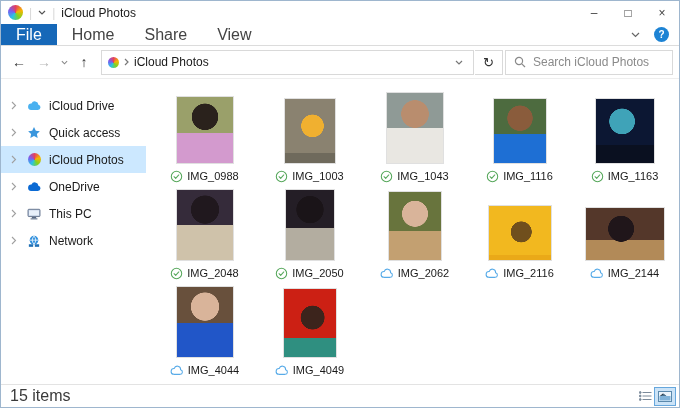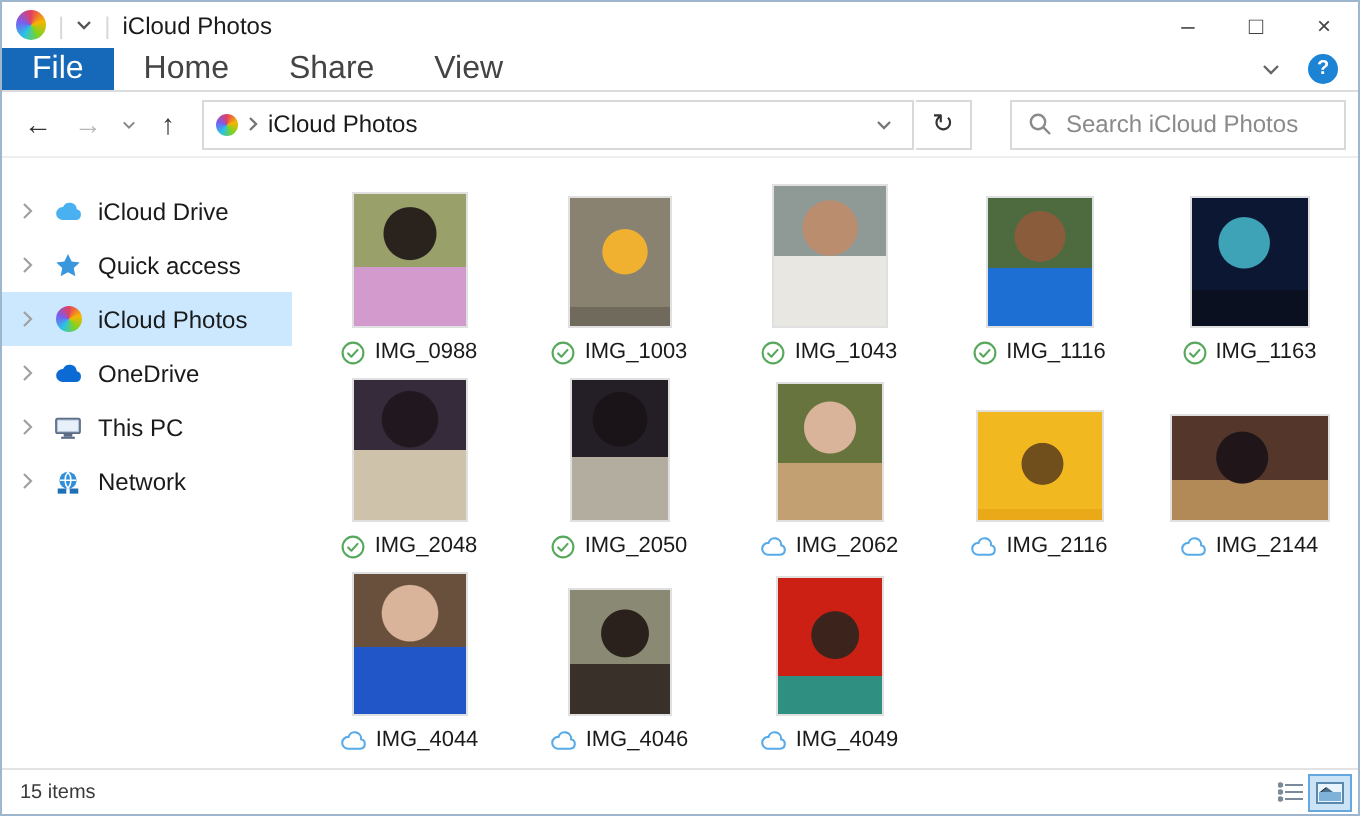--- a/index.html
+++ b/index.html
@@ -33,40 +33,40 @@
     border-bottom:1px solid #eee; flex:0 0 auto; }
   .nav-btn { width:24px; height:24px; display:flex; align-items:center; justify-content:center;
     font-size:14px; color:#333; }
   .nav-btn.disabled { color:#b8b8b8; }
   .nav-btn.small { width:14px; }
   .box { border:1px solid #d9d9d9; height:25px; background:#fff; display:flex; align-items:center; }
   .address-box { flex:1; padding:0 6px; gap:5px; margin-left:4px; }
   .addr-text { color:#1a1a1a; }
   .addr-caret { margin-left:auto; padding:0 4px; }
   .refresh-btn { width:28px; justify-content:center; font-size:13px; color:#333; border-left:none; }
-  .search-box { width:168px; margin-left:18px; padding:0 8px; gap:7px; color:#767676; }
+  .search-box { width:168px; margin-left:1px; padding:0 8px; gap:7px; color:#767676; }
   .search-box input { border:none; outline:none; width:100%; font-size:12px;
     font-family:"Liberation Sans","DejaVu Sans",sans-serif; color:#333; }
   .search-box input::placeholder { color:#8a8a8a; }
   
   .main { flex:1; display:flex; min-height:0; }
   .sidebar { width:145px; flex:0 0 auto; padding-top:13px; }
   .side-item { height:27px; display:flex; align-items:center; gap:7px; padding-left:10px; font-size:12px; color:#1a1a1a; }
   .side-item .chev { color:#a8a8a8; width:8px; display:flex; }
   .side-item.selected { background:#cce8ff; }
   .side-icon { width:16px; display:flex; justify-content:center; }
   
   .content { flex:1; padding:8px 0 0 6px; overflow:hidden; }
   .grid { display:grid; grid-template-columns:repeat(5,105px); grid-auto-rows:97px; }
   .cell { display:flex; flex-direction:column; align-items:center; justify-content:flex-end; }
   .thumb { margin-bottom:5px; box-shadow:0 0 0 1px rgba(0,0,0,.12); }
   .caption { display:flex; align-items:center; gap:4px; height:16px; font-size:11px; color:#1a1a1a; white-space:nowrap; }
   
   .statusbar { height:23px; border-top:1px solid #e3e3e3; display:flex; align-items:center;
-    padding:0 4px 0 9px; font-size:10px; color:#3a3a3a; flex:0 0 auto; }
+    padding:0 4px 0 9px; font-size:16px; color:#3a3a3a; flex:0 0 auto; }
   .view-toggles { margin-left:auto; display:flex; }
   .view-btn { width:20px; height:17px; display:flex; align-items:center; justify-content:center; }
   .view-btn.selected { background:#cbe3f7; outline:1px solid #66a7dd; }
 </style>
 </head>
 <body>
 
 <div class="titlebar">
   <span class="pinwheel pw16"></span>
   <span class="tb-sep">|</span>
@@ -345,31 +345,20 @@
           <div class="caption">
             <span style="display: flex;">
               <svg width="14" height="11" viewBox="0 0 20 15">
                 <path d="M5.5 13h9a3.4 3.4 0 0 0 .6-6.7A4.6 4.6 0 0 0 6.1 4.6 4 4 0 0 0 5.5 13z" fill="#fff" stroke="#58abe8" stroke-width="1.5"></path>
               </svg>
             </span>
             <span>IMG_4044</span>
           </div>
         </div>
         <div class="cell">
-          <div class="thumb" style="width: 50px; height: 62px; background: radial-gradient(circle at 55% 35%, rgb(42, 33, 28) 0px, rgb(42, 33, 28) 24%, rgba(0, 0, 0, 0) 25%), linear-gradient(rgb(138, 138, 116) 0px, rgb(138, 138, 116) 60%, rgb(58, 48, 42) 60%, rgb(58, 48, 42) 100%);"></div>
-          <div class="caption">
-            <span style="display: flex;">
-              <svg width="14" height="11" viewBox="0 0 20 15">
-                <path d="M5.5 13h9a3.4 3.4 0 0 0 .6-6.7A4.6 4.6 0 0 0 6.1 4.6 4 4 0 0 0 5.5 13z" fill="#fff" stroke="#58abe8" stroke-width="1.5"></path>
-              </svg>
-            </span>
-            <span>IMG_4046</span>
-          </div>
-        </div>
-        <div class="cell">
           <div class="thumb" style="width: 52px; height: 68px; background: radial-gradient(circle at 55% 42%, rgb(60, 36, 28) 0px, rgb(60, 36, 28) 24%, rgba(0, 0, 0, 0) 25%), linear-gradient(rgb(204, 32, 20) 0px, rgb(204, 32, 20) 72%, rgb(47, 143, 128) 72%, rgb(47, 143, 128) 100%);"></div>
           <div class="caption">
             <span style="display: flex;">
               <svg width="14" height="11" viewBox="0 0 20 15">
                 <path d="M5.5 13h9a3.4 3.4 0 0 0 .6-6.7A4.6 4.6 0 0 0 6.1 4.6 4 4 0 0 0 5.5 13z" fill="#fff" stroke="#58abe8" stroke-width="1.5"></path>
               </svg>
             </span>
             <span>IMG_4049</span>
           </div>
         </div>

